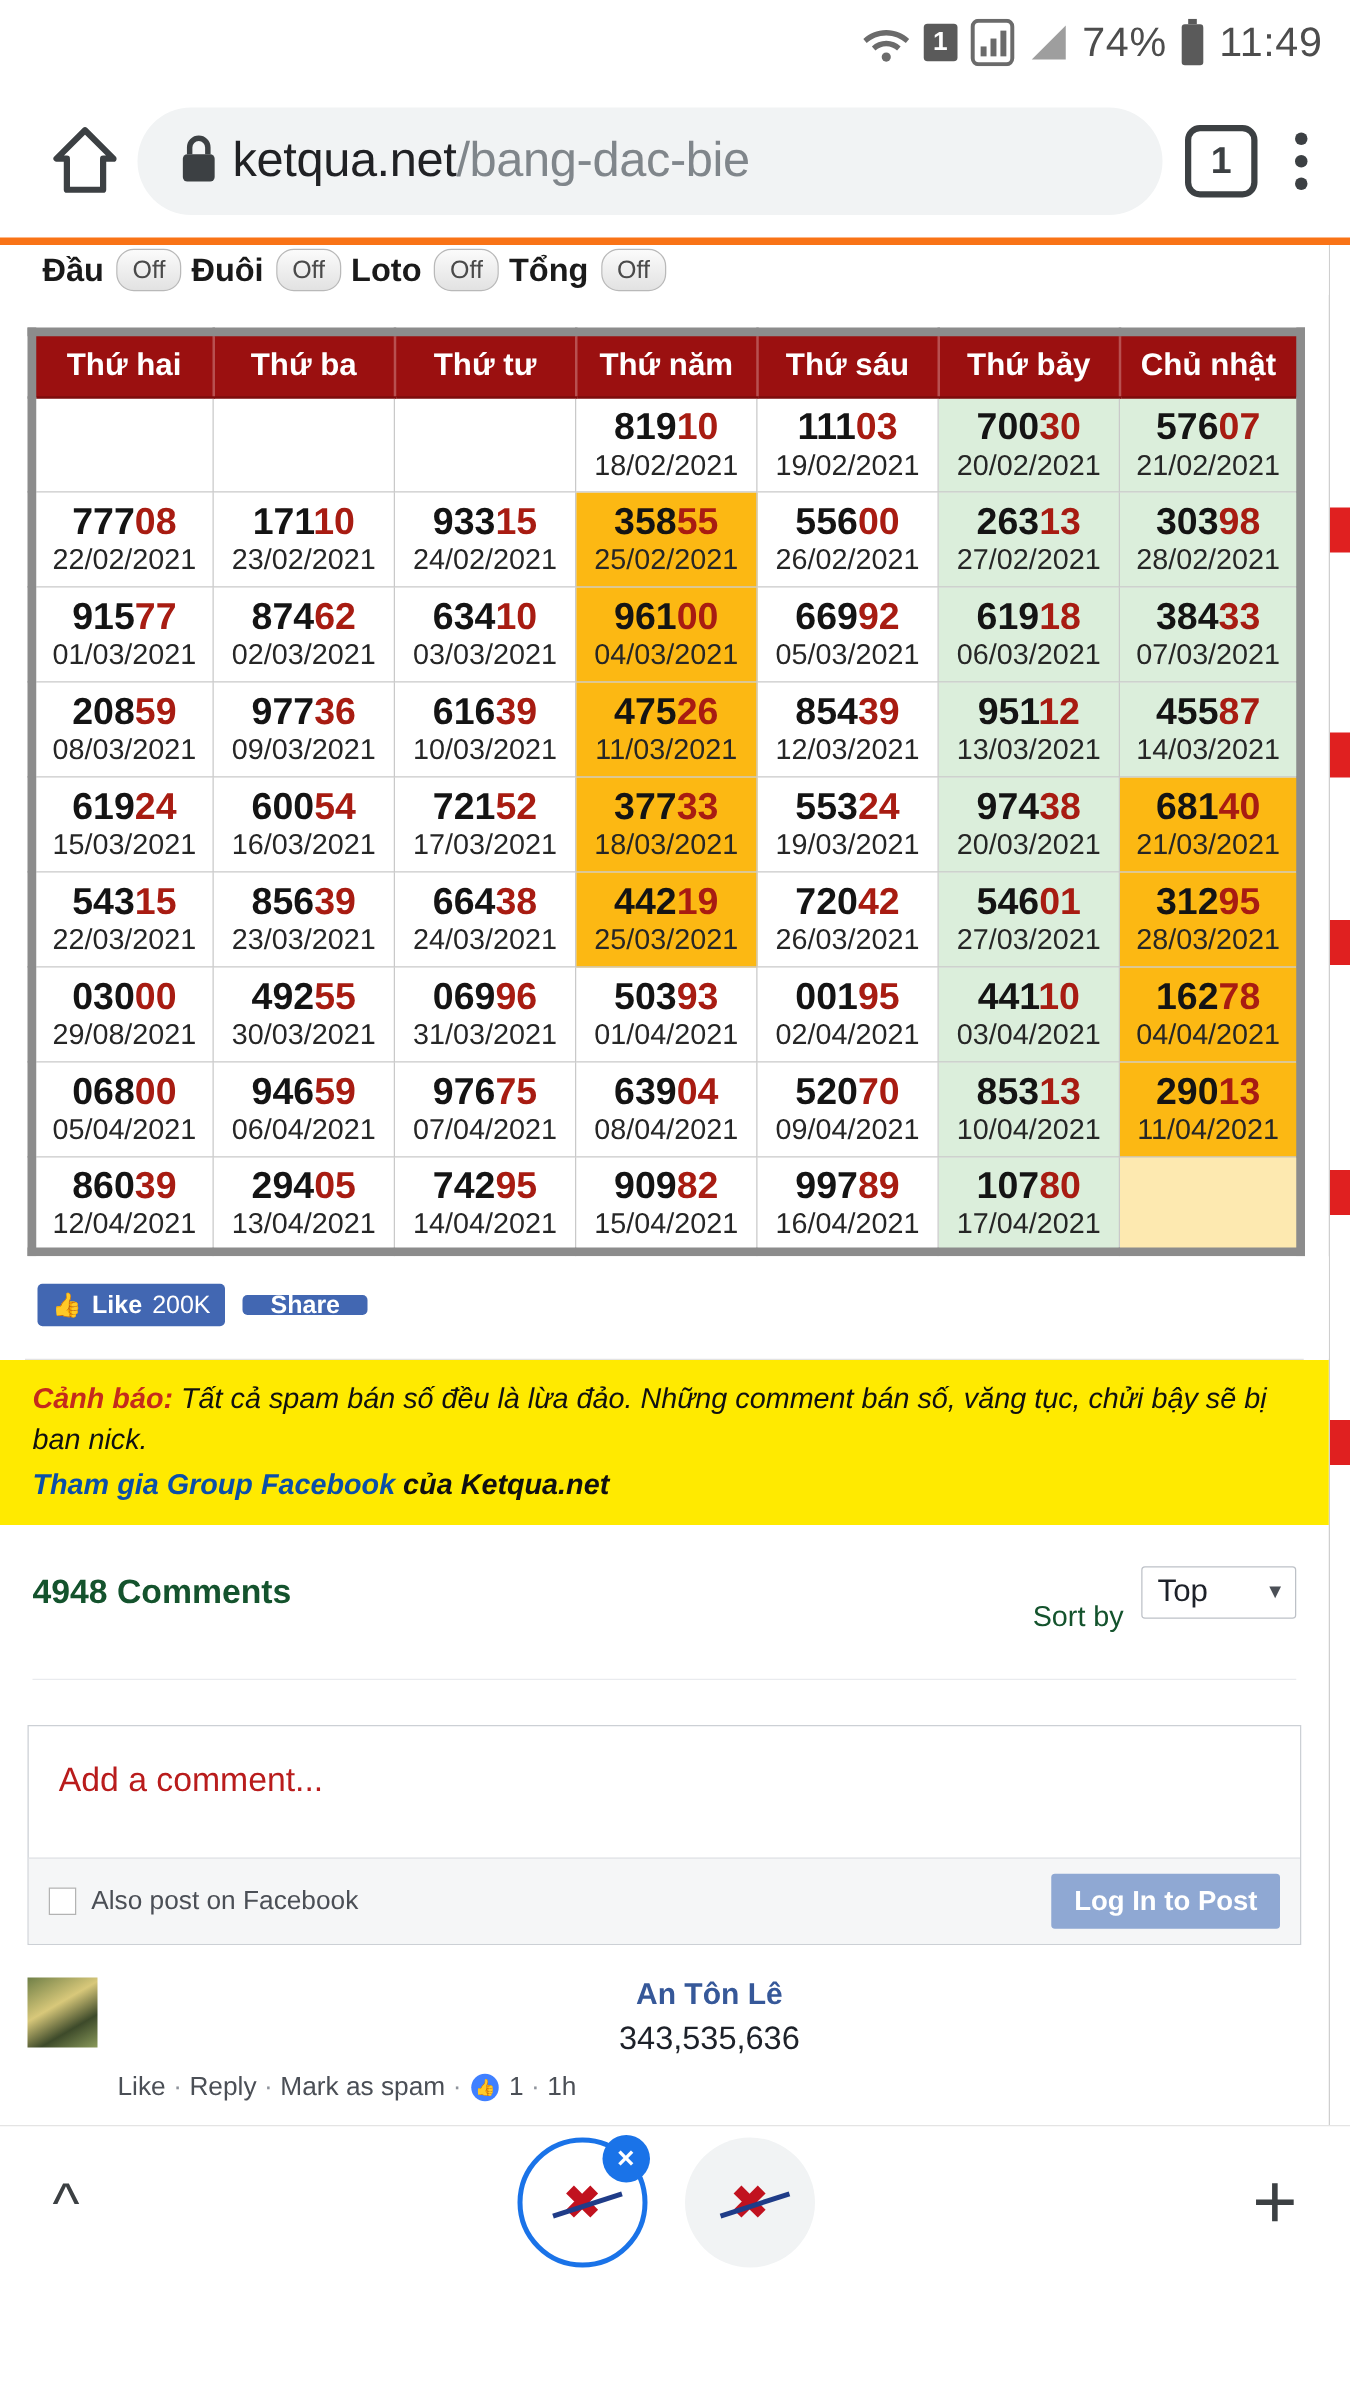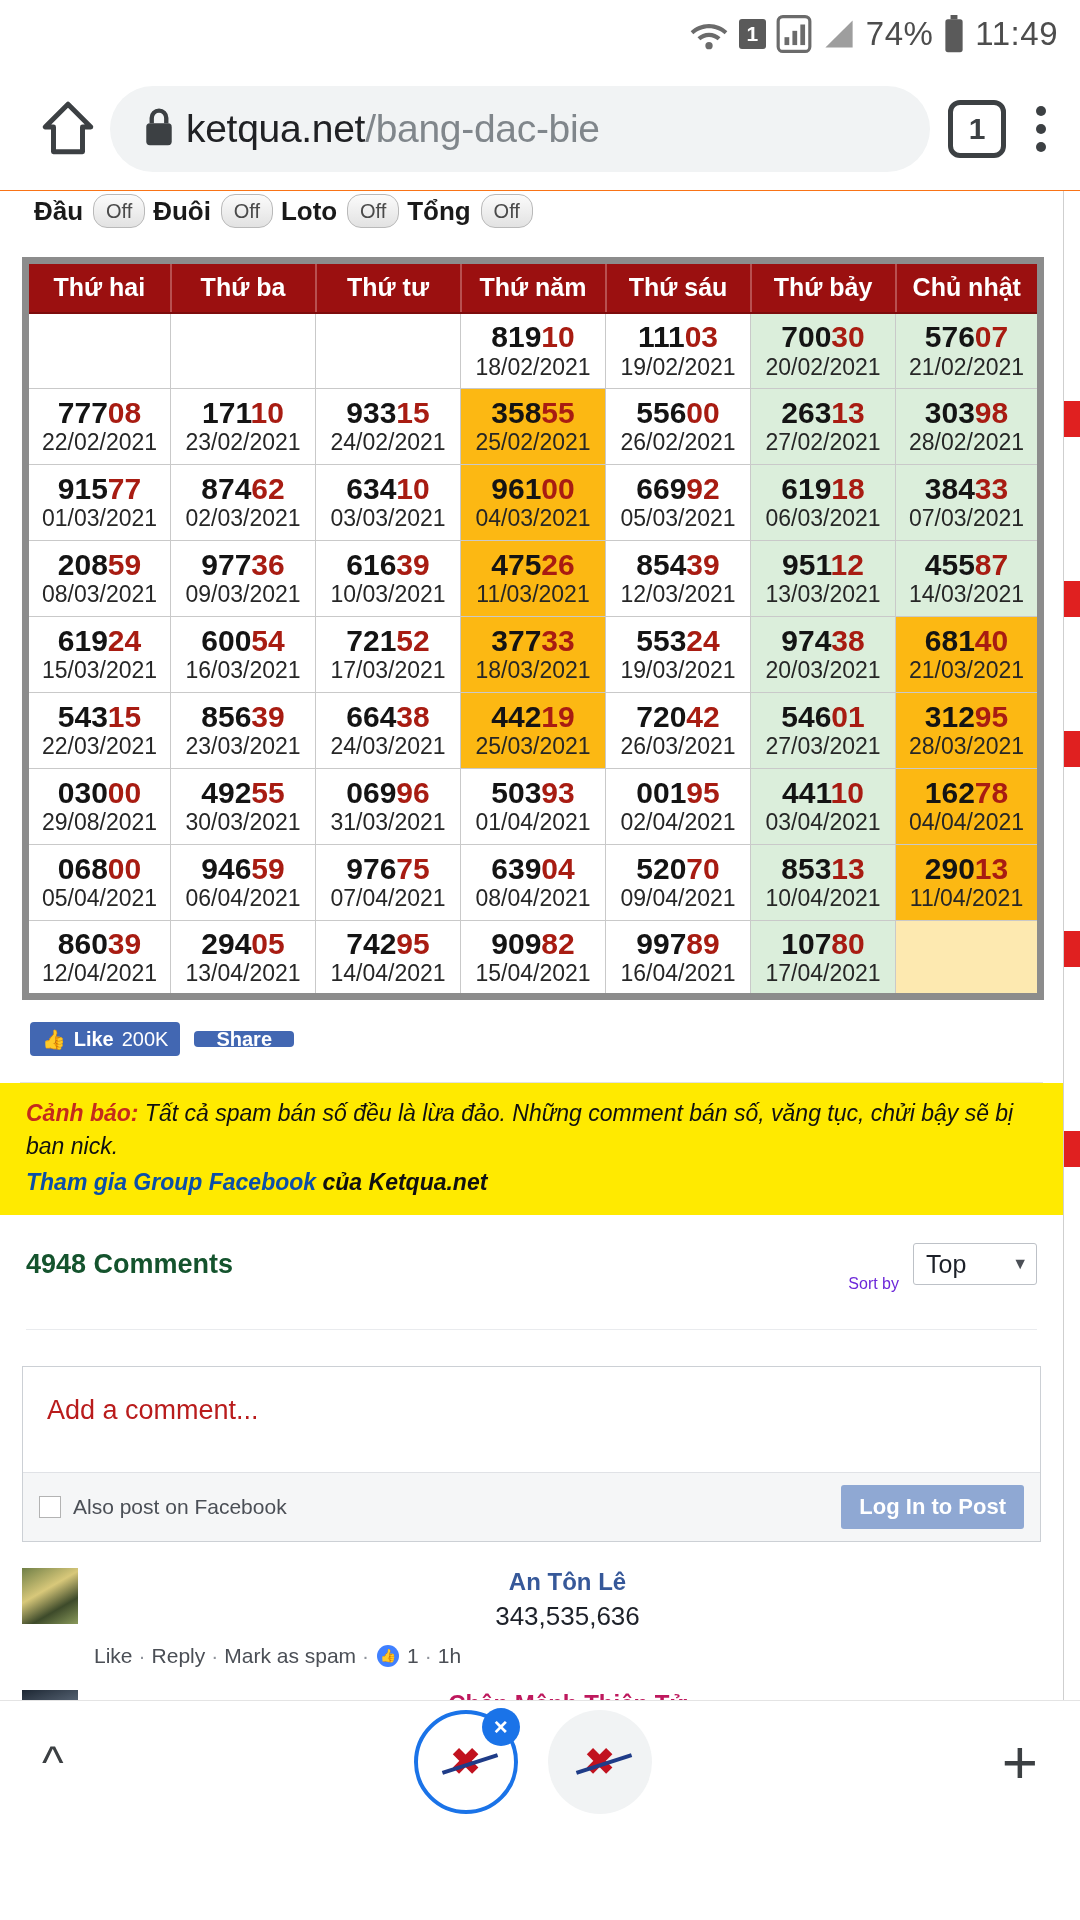--- a/index.html
+++ b/index.html
@@ -47,21 +47,21 @@
     font-size: 30px; font-weight: 600; color: #3c4043; margin-right: 30px;
   }
   .menu-dots { display: flex; flex-direction: column; gap: 8px; padding-right: 8px; }
   .menu-dots i { width: 10px; height: 10px; background: #3c4043; border-radius: 50%; display:block; }
 
   
   .page {
     position: relative;
     width: 1080px; height: 1510px;
     background: #ffffff; overflow: hidden;
-    border-top: 1px solid #f97316;
+    border-top: 6px solid #f97316;
   }
   .content-frame {
     position: absolute; left: 0; top: 0;
     width: 1064px; height: 1510px;
     background: #fff; border-right: 1px solid #cfcfcf;
   }
   .scrollbar-track {
     position:absolute; right: 0; top: 0; width: 16px; height: 1510px; background: #fff;
   }
   .scrollbar-mark { position: absolute; right: 0; width: 16px; height: 36px; background: #e02020; }
@@ -136,21 +136,21 @@
   .warning .grp { color: #0b4fa8; font-weight: 700; font-style: italic; display:block; margin-top: 2px;}
   .warning .grp .tail2 { color: #101010; font-weight: 700; font-style: italic;}
 
   
   .cmt-head {
     display: flex; align-items: center; justify-content: space-between;
     padding: 20px 26px 14px 26px;
   }
   .cmt-count { font-size: 27px; font-weight: 700; color: #14532d; }
   .sort-wrap { display: flex; align-items: center; gap: 14px; }
-  .sort-label { font-size: 16px; color: #6d28d9; margin-top: 40px; }
+  .sort-label { font-size: 23px; color: #14532d; margin-top: 40px; }
   .sort-select {
     border: 1px solid #bdc1c7; background: #fff; border-radius: 3px;
     font-size: 25px; color: #1d2129; padding: 4px 8px 4px 12px;
     display: flex; align-items: center; gap: 26px; min-width: 124px;
     justify-content: space-between; height: 42px;
   }
   .caret { font-size: 16px; color: #4b4f56; }
   .cmt-sep { height: 1px; background: #e9ebee; margin: 22px 26px 0 26px; }
 
   .cmt-box {

